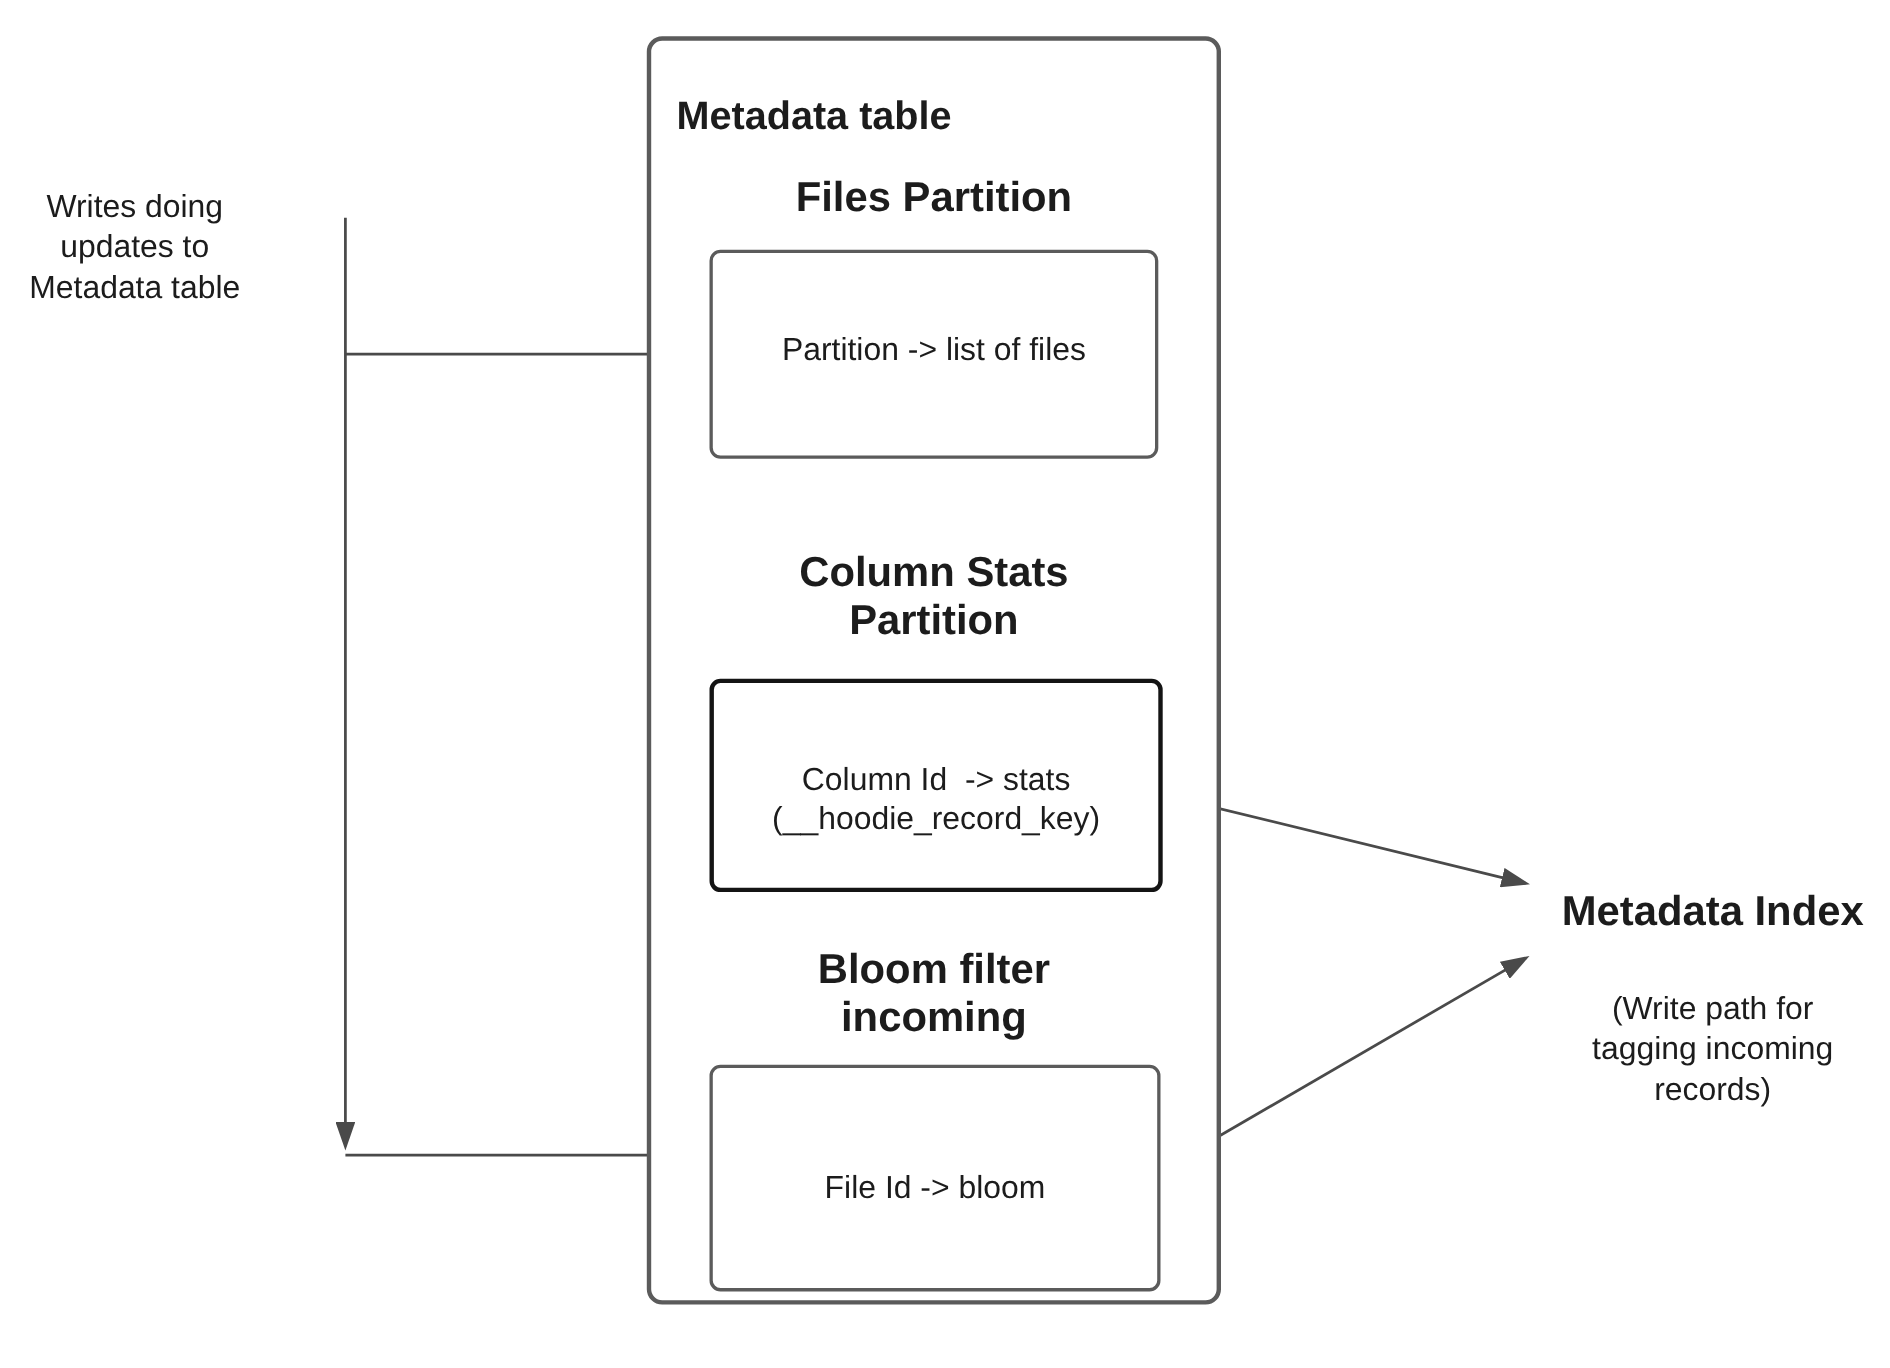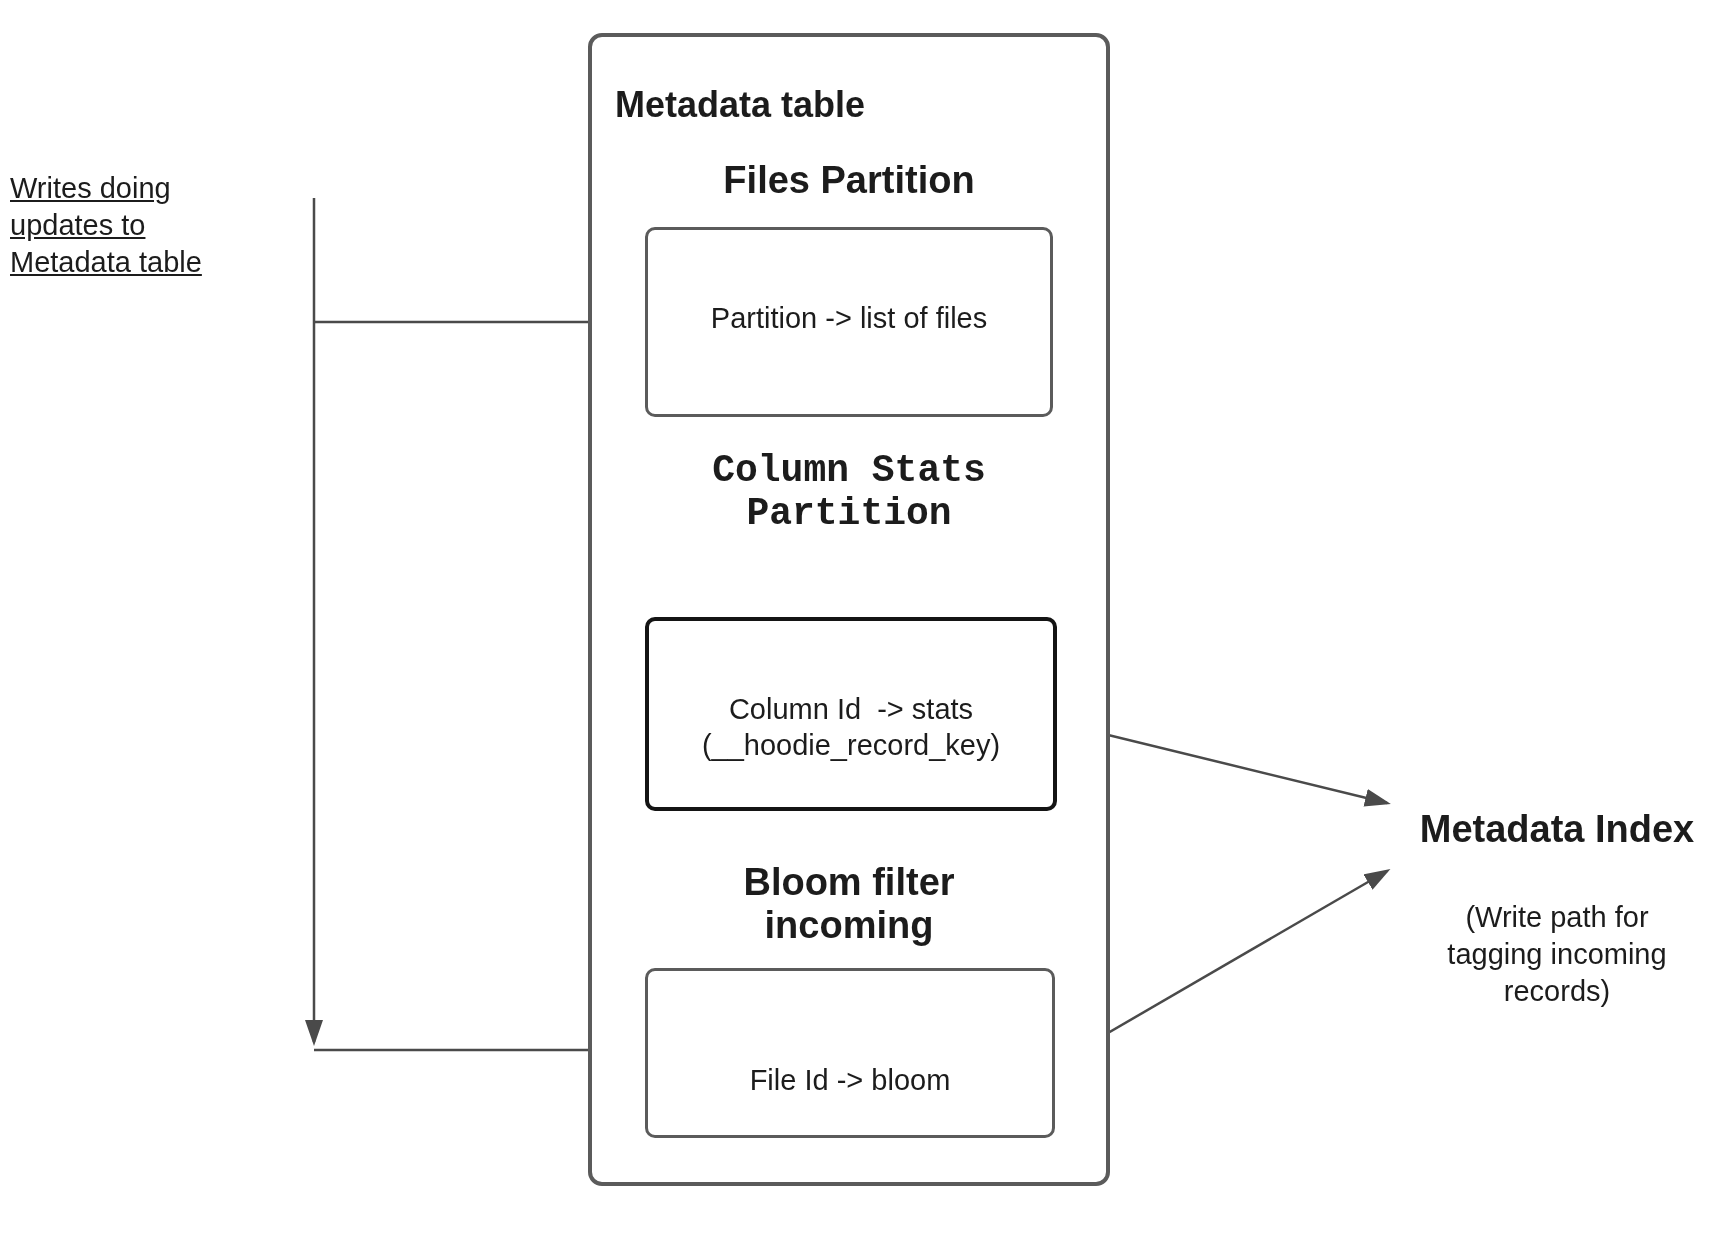--- a/index.html
+++ b/index.html
@@ -21,21 +21,21 @@
     left: 0; top: 0;
     width: 1718px; height: 1244px;
     pointer-events: none;
   }
 
   
   .writes-note {
     position: absolute;
     left: 10px; top: 170px; width: 225px;
     font-size: 29px; line-height: 37px;
-    text-decoration: underline;
+    text-align: center;
   }
 
   
   .outer-box {
     position: absolute;
     left: 588px; top: 33px;
     width: 522px; height: 1153px;
     border: 4px solid #5b5b5b;
     border-radius: 14px;
     background: #ffffff;
@@ -48,33 +48,33 @@
   }
 
   .section-heading {
     position: absolute;
     left: 588px; width: 522px;
     text-align: center;
     font-size: 38px; line-height: 43px;
     font-weight: bold;
   }
   .heading-files   { top: 158px; line-height: 44px; }
-  .heading-stats   { top: 449px; font-family: Liberation Mono, monospace; }
+  .heading-stats   { top: 500px; }
   .heading-bloom   { top: 861px; }
 
   .part-box {
     position: absolute;
     background: #ffffff;
     border: 3px solid #5b5b5b;
     border-radius: 10px;
   }
   .box-files { left: 645px; top: 227px; width: 408px; height: 190px; }
   .box-stats { left: 645px; top: 617px; width: 412px; height: 194px;
                border: 4px solid #141414; }
-  .box-bloom { left: 645px; top: 968px; width: 410px; height: 170px; }
+  .box-bloom { left: 645px; top: 968px; width: 410px; height: 206px; }
 
   .box-content {
     position: absolute;
     left: 0; width: 100%;
     text-align: center;
     font-size: 29px; line-height: 37px; margin-top: 18px;
   }
   .content-files { top: 52px; }
   .content-stats { top: 52px; line-height: 36px; }
   .content-bloom { top: 73px; }

